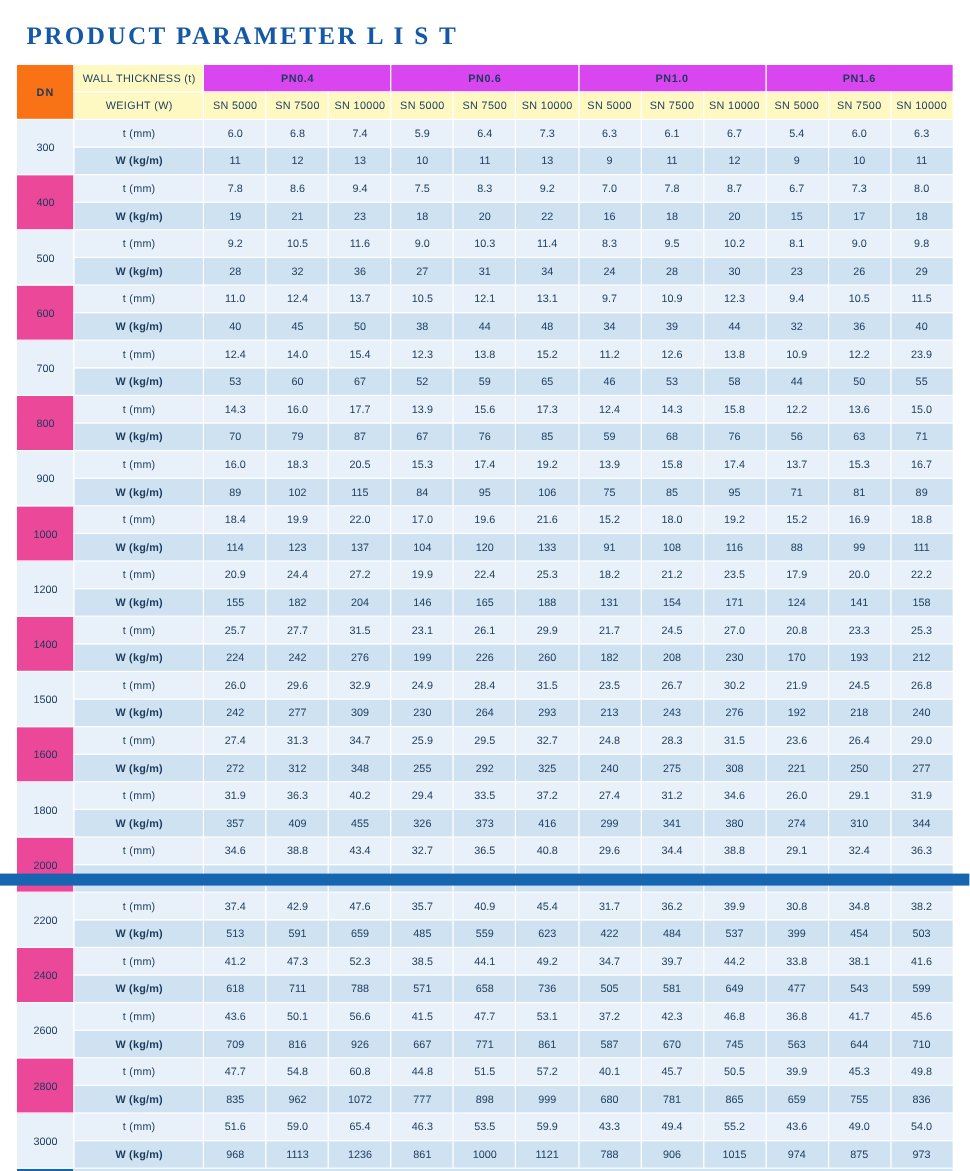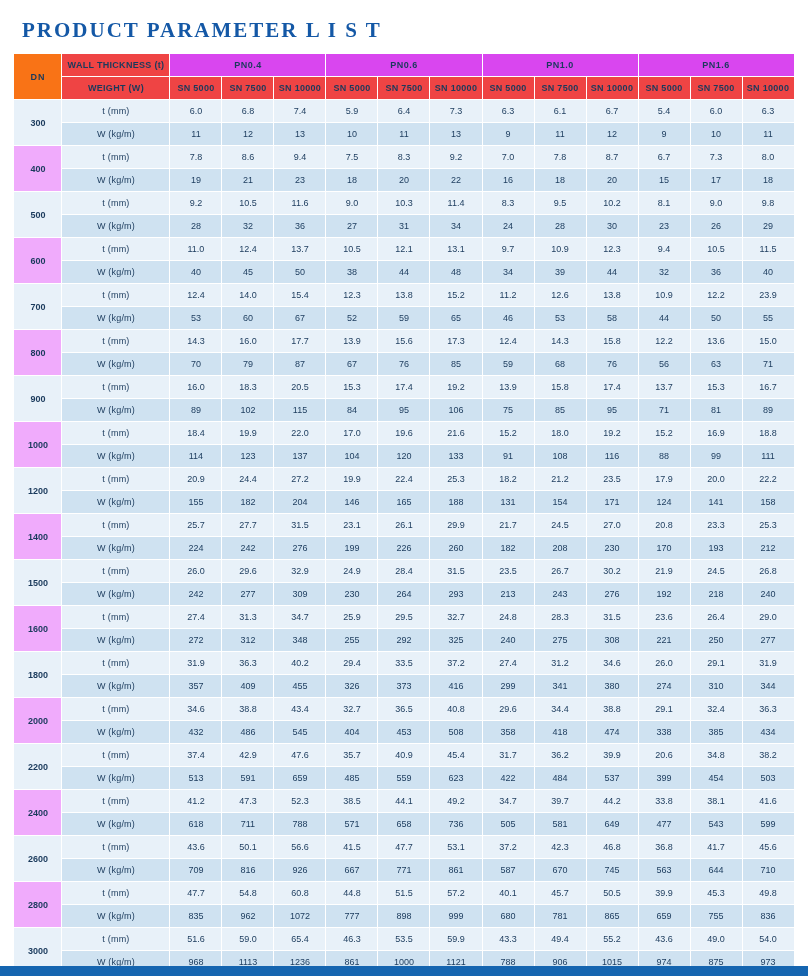--- a/index.html
+++ b/index.html
@@ -9,21 +9,21 @@
   body {
     width: 808px;
     height: 976px;
     background: #ffffff;
     font-family: "Liberation Sans", sans-serif;
     overflow: hidden;
   }
   .page {
     position: relative;
     width: 808px;
-    height: 976px;
+    height: 738px;
     box-sizing: border-box;
     padding: 0;
   }
   .title {
     color: #1458a6;
     font-size: 21px;
     font-weight: bold;
     letter-spacing: 2px;
     padding: 18px 0 10px 22px;
     font-family: "Liberation Serif", serif;
@@ -46,50 +46,50 @@
   }
   
   .hdr {
     background: #d946ef;
     color: #ffffff;
     font-weight: bold;
     font-size: 10px;
     letter-spacing: 0.5px;
   }
   .hdr-sub {
-    background: #ef4444;
+    background: #fef9c3;
     color: #ffffff;
-    font-weight: bold;
+    font-weight: normal;
     font-size: 8px;
     letter-spacing: 0.3px;
   }
   .dn-head {
     background: #f97316;
     color: #ffffff;
     font-weight: bold;
     font-size: 12px;
     letter-spacing: 1px;
   }
   .dn-cell {
     background: #3f86c6;
     color: #ffffff;
-    font-weight: bold;
+    font-weight: normal;
     font-size: 11px;
   }
   .dn-cell.alt {
-    background: #f0abfc;
+    background: #ec4899;
   }
   .lbl {
     font-size: 8.5px;
     letter-spacing: 0.2px;
   }
   .row-a td { background: #e8f1f9; }
   .row-b td { background: #cfe2f1; }
   .row-a td.lblcell { background: #e8f1f9; }
-  .row-b td.lblcell { background: #cfe2f1; }
+  .row-b td.lblcell { background: #cfe2f1; font-weight: bold; }
   .note-label {
     background: #1565b0;
     color: #ffffff;
     font-weight: bold;
     font-size: 10px;
     letter-spacing: 1px;
   }
   .note-text {
     background: #cfe2f1;
     text-align: left;
@@ -598,21 +598,21 @@
           <td class="lbl lblcell">t (mm)</td>
           <td>37.4</td>
           <td>42.9</td>
           <td>47.6</td>
           <td>35.7</td>
           <td>40.9</td>
           <td>45.4</td>
           <td>31.7</td>
           <td>36.2</td>
           <td>39.9</td>
-          <td>20.6</td>
+          <td>30.8</td>
           <td>34.8</td>
           <td>38.2</td>
         </tr>
         <tr class="row-b">
           <td class="lbl lblcell">W (kg/m)</td>
           <td>513</td>
           <td>591</td>
           <td>659</td>
           <td>485</td>
           <td>559</td>

